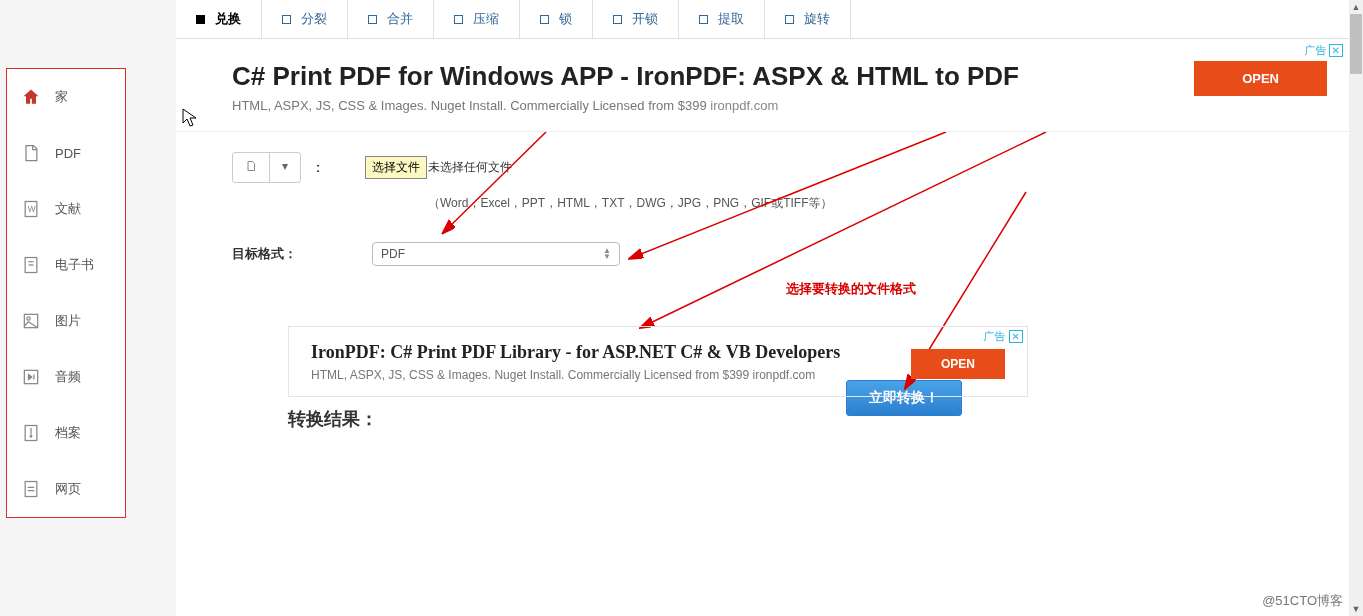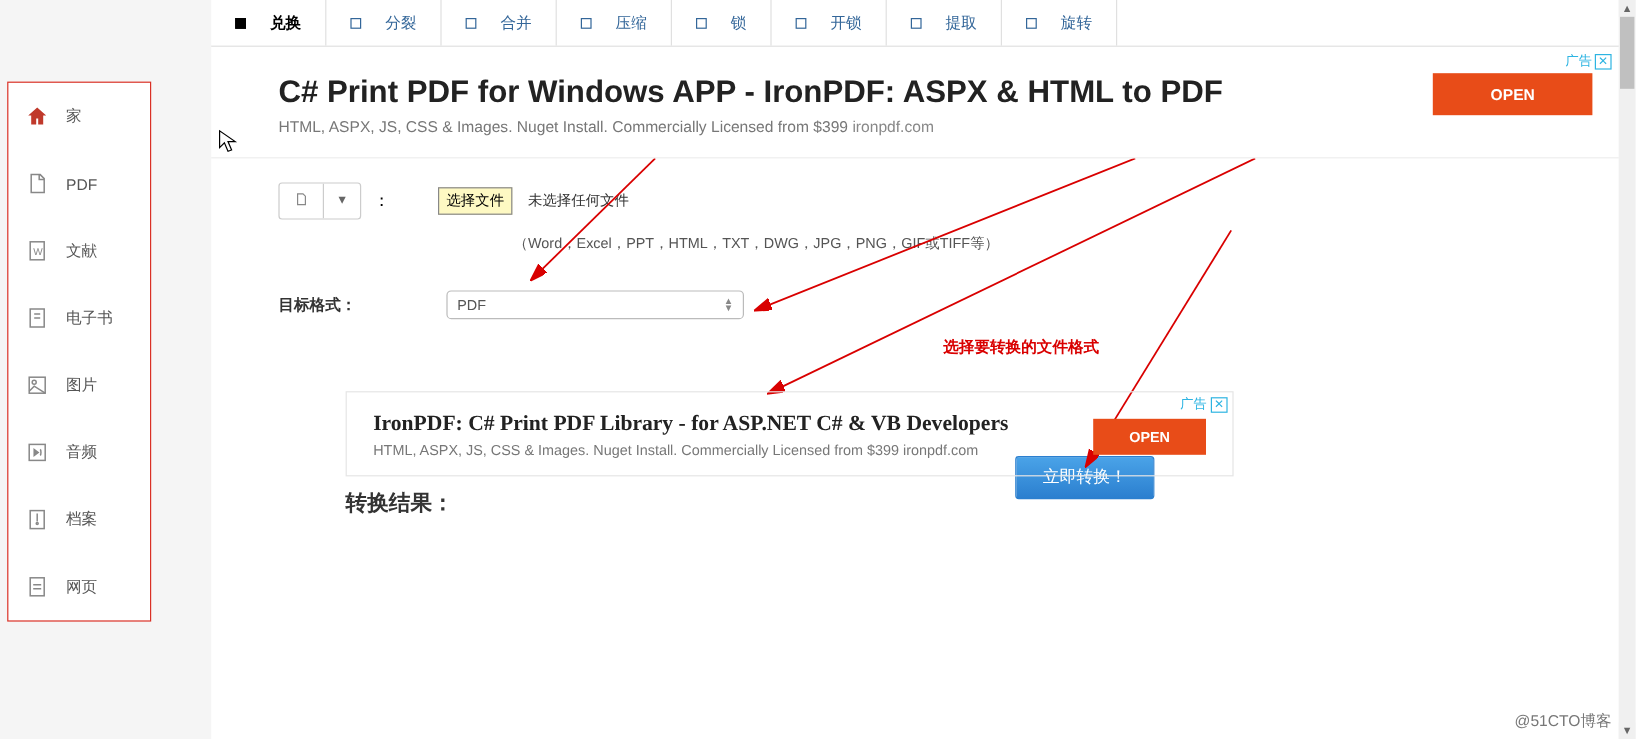--- a/index.html
+++ b/index.html
@@ -7,21 +7,21 @@
 
 .sidebar { position: absolute; left: 6px; top: 68px; width: 120px; border: 1px solid #d93025; background: #fff; }
 .sidebar-item { display: flex; align-items: center; padding: 18px 14px; cursor: pointer; gap: 14px; }
 .sidebar-item .icon { width: 20px; height: 20px; color: #888; display: flex; align-items: center; justify-content: center; }
 .sidebar-item .icon svg { width: 20px; height: 20px; }
 .sidebar-item .label { font-size: 13px; color: #555; }
 .sidebar-item.active .icon { color: #c0392b; }
 
 .main { position: absolute; left: 176px; top: 0; right: 14px; bottom: 0; background: #fff; }
 .tabs { display: flex; border-bottom: 1px solid #e0e0e0; }
-.tab { padding: 10px 20px; font-size: 13px; color: #336699; cursor: pointer; border-right: 1px solid #e0e0e0; display: flex; align-items: center; gap: 20px; white-space: nowrap; }
+.tab { padding: 10px 20px; font-size: 13px; color: #336699; cursor: pointer; border-right: 1px solid #e0e0e0; display: flex; align-items: center; gap: 10px; white-space: nowrap; }
 .tab .sq { width: 9px; height: 9px; border: 1px solid #336699; display: inline-block; }
 .tab.active { font-weight: bold; color: #000; }
 .tab.active .sq { background: #000; border-color: #000; }
 
 .ad-top { position: relative; padding: 22px 30px 18px 56px; border-bottom: 1px solid #eee; }
 .ad-title { font-size: 26px; font-weight: bold; color: #222; }
 .ad-sub { font-size: 13px; color: #777; margin-top: 6px; }
 .ad-sub .domain { color: #888; }
 .ad-btn { position: absolute; right: 22px; top: 22px; background: #e84c18; color: #fff; padding: 10px 48px; font-size: 13px; font-weight: bold; cursor: pointer; }
 .ad-badge { position: absolute; right: 6px; top: 4px; font-size: 11px; color: #2db4e2; }
@@ -31,27 +31,27 @@
 .page-title { font-size: 24px; color: #222; margin-bottom: 60px; }
 .row { display: flex; align-items: center; margin-bottom: 12px; }
 .row-label { width: 140px; font-size: 13px; color: #333; font-weight: bold; }
 
 .file-grp { display: inline-flex; border: 1px solid #ccc; border-radius: 3px; overflow: hidden; margin-right: 10px; }
 .file-grp .part { padding: 6px 12px; font-size: 12px; color: #666; }
 .file-grp .part + .part { border-left: 1px solid #ccc; }
 .colon { font-size: 14px; margin-right: 40px; }
 
 .choose-btn { border: 1px solid #888; background: #fef9c3; padding: 2px 6px; font-size: 12px; cursor: pointer; }
-.no-file { font-size: 12px; color: #333; margin-left: 13px; }
+.no-file { font-size: 12px; color: #333; margin-left: 1px; }
 .hint { font-size: 12px; color: #555; margin: 10px 0 30px 196px; }
 
 .format-select { width: 248px; border: 1px solid #bbb; border-radius: 4px; padding: 4px 8px; font-size: 12px; color: #555; background: #fff; display: flex; justify-content: space-between; align-items: center; cursor: pointer; }
 .format-select .arrows { display: flex; flex-direction: column; font-size: 8px; color: #888; line-height: 6px; }
 
-.convert-btn { position: absolute; left: 670px; top: 248px; background: linear-gradient(#4aa3e8,#2b7fcf); color: #fff; padding: 8px 22px; font-size: 14px; border-radius: 3px; cursor: pointer; border: 1px solid #2b7fcf; }
+.convert-btn { position: absolute; left: 670px; top: 248px; background: linear-gradient(#4aa3e8,#2b7fcf); color: #fff; padding: 8px 22px; font-size: 14px; border-radius: 3px; cursor: pointer; border: 1px solid #2b7fcf; font-weight: bold; }
 
 .annotation { position: absolute; color: #d90000; font-size: 13px; font-weight: bold; }
 
 .ad-bottom { margin: 60px 0 0 56px; width: 740px; border: 1px solid #e5e5e5; padding: 14px 22px; position: relative; }
 .ad-bottom .t { font-size: 18px; font-weight: bold; color: #222; line-height: 1.3; font-family: Liberation Serif, serif; }
 .ad-bottom .s { font-size: 12px; color: #777; margin-top: 4px; }
 .ad-bottom .btn { position: absolute; right: 22px; top: 22px; background: #e84c18; color: #fff; padding: 8px 30px; font-size: 12px; font-weight: bold; cursor: pointer; }
 .ad-bottom .badge { position: absolute; right: 4px; top: 2px; font-size: 11px; color: #2db4e2; }
 
 .result-label { margin: 10px 0 0 56px; font-size: 18px; color: #333; font-weight: bold; }

